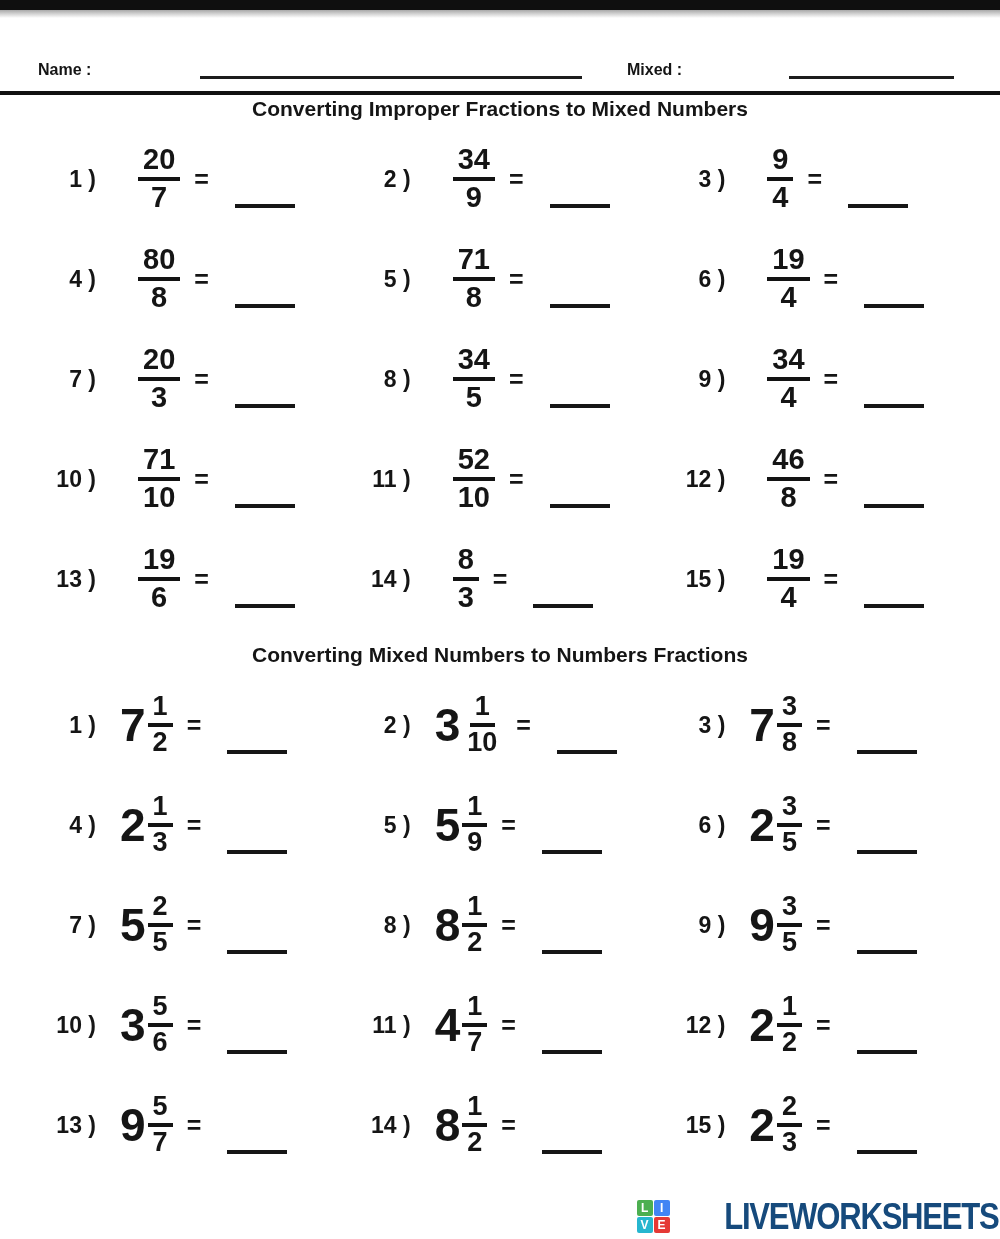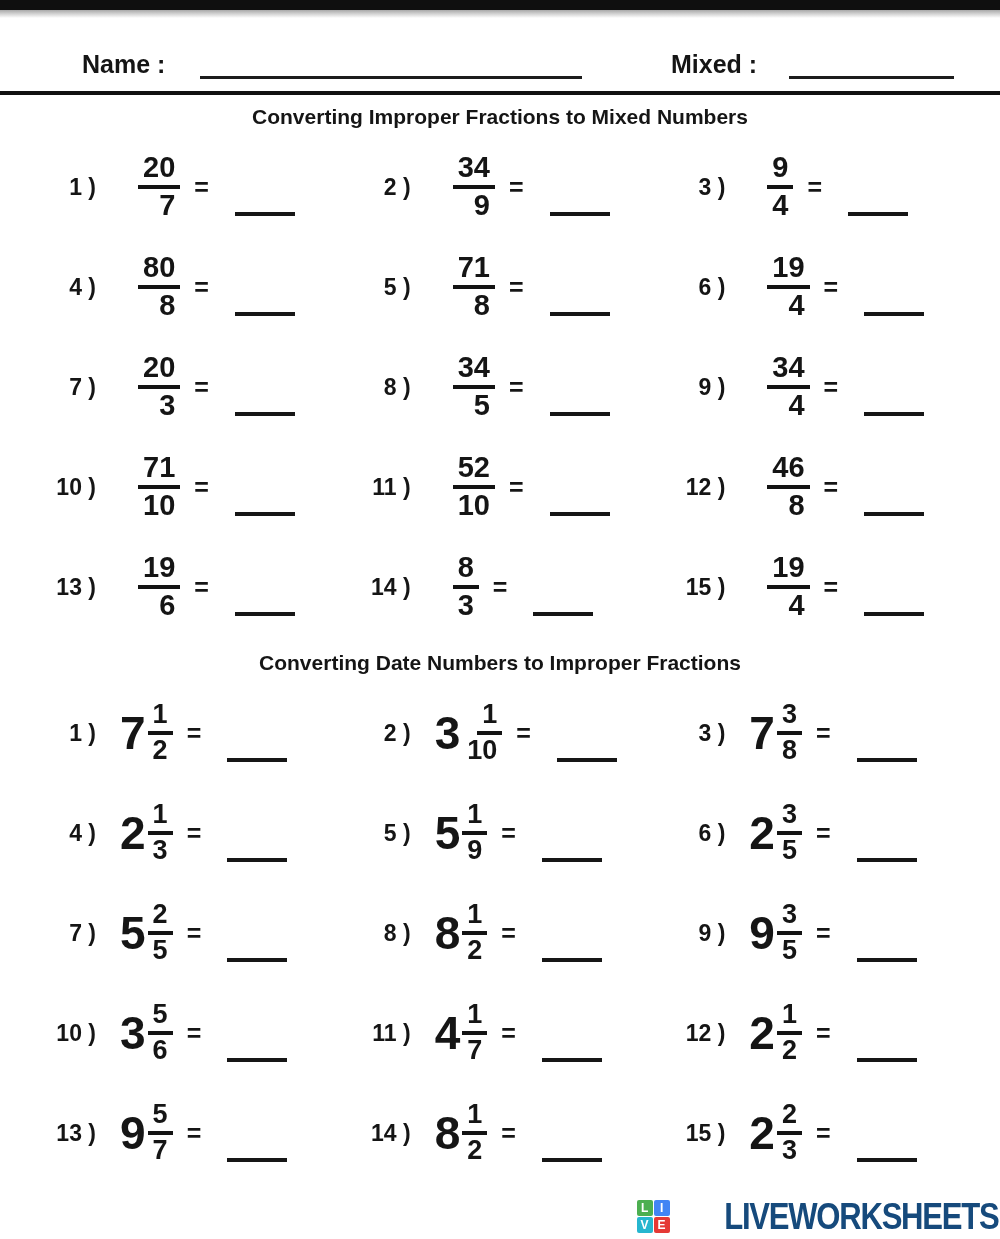--- a/index.html
+++ b/index.html
@@ -10,35 +10,35 @@
     font-family: "Liberation Sans", sans-serif;
     color: #151515;
     overflow: hidden;
     position: relative;
   }
   .topbar  { height: 10px; background: #0f0f0f; }
   .topfade { height: 8px; background: linear-gradient(#a9a9a9, #ffffff); }
 
   .header { padding: 10px 38px 0 38px; }
   .hrow { display: grid; grid-template-columns: 150px 1fr 120px 215px; align-items: flex-end; height: 51px; }
-  .hlabel { font-weight: bold; font-size: 25px; white-space: nowrap; margin-left: 44px; }
+  .hlabel { font-weight: bold; font-size: 16px; white-space: nowrap; }
   .hline { border-bottom: 3px solid #1d1d1d; height: 36px; }
   .hline.long  { margin: 0 45px 0 12px; }
   .hline.short { margin-left: 42px; width: 165px; }
 
   .separator { border-bottom: 4px solid #111; margin-top: 12px; }
 
-  .sec-title { text-align: center; font-weight: bold; font-size: 21px; margin-top: 10px; }
+  .sec-title { text-align: center; font-weight: bold; font-size: 21px; margin-top: 2px; }
   .sec-title.second { margin-top: 14px; }
 
   .problems { display: grid; grid-template-columns: repeat(3, 1fr); grid-auto-rows: 100px; padding: 0 28px; margin-top: 8px; }
   .cell { display: flex; align-items: center; }
   .pnum { width: 68px; text-align: right; font-weight: bold; font-size: 23px; white-space: nowrap; }
 
-  .frac { display: inline-flex; flex-direction: column; align-items: flex-end; text-align: center;
+  .frac { display: inline-flex; flex-direction: column; align-items: center; text-align: center;
           font-weight: bold; font-size: 29px; line-height: 1.02; }
   .frac .num { border-bottom: 4px solid #131313; padding: 0 5px 2px; }
   .frac .den { padding: 2px 5px 0; }
   .s1 .frac { margin-left: 42px; }
   .s2 .frac { margin-left: 2px; font-size: 27px; }
   .whole { font-weight: bold; font-size: 46px; line-height: 1; margin-left: 24px; }
 
   .eq { font-weight: bold; font-size: 25px; margin-left: 14px; }
   .blank { width: 60px; border-bottom: 4px solid #161616; margin-left: 26px; transform: translateY(27px); }
 
@@ -213,21 +213,21 @@
       <span class="pnum">15 )</span>
       <span class="frac">
         <span class="num">19</span>
         <span class="den">4</span>
       </span>
       <span class="eq">=</span>
       <span class="blank"></span>
     </div>
   </div>
 
-<div class="sec-title second">Converting Date Numbers to Improper Fractions</div>
+<div class="sec-title second">Converting Mixed Numbers to Numbers Fractions</div>
 
 <div class="problems s2">
 
     <div class="cell">
       <span class="pnum">1 )</span>
       <span class="whole">7</span>
       <span class="frac">
         <span class="num">1</span>
         <span class="den">2</span>
       </span>

